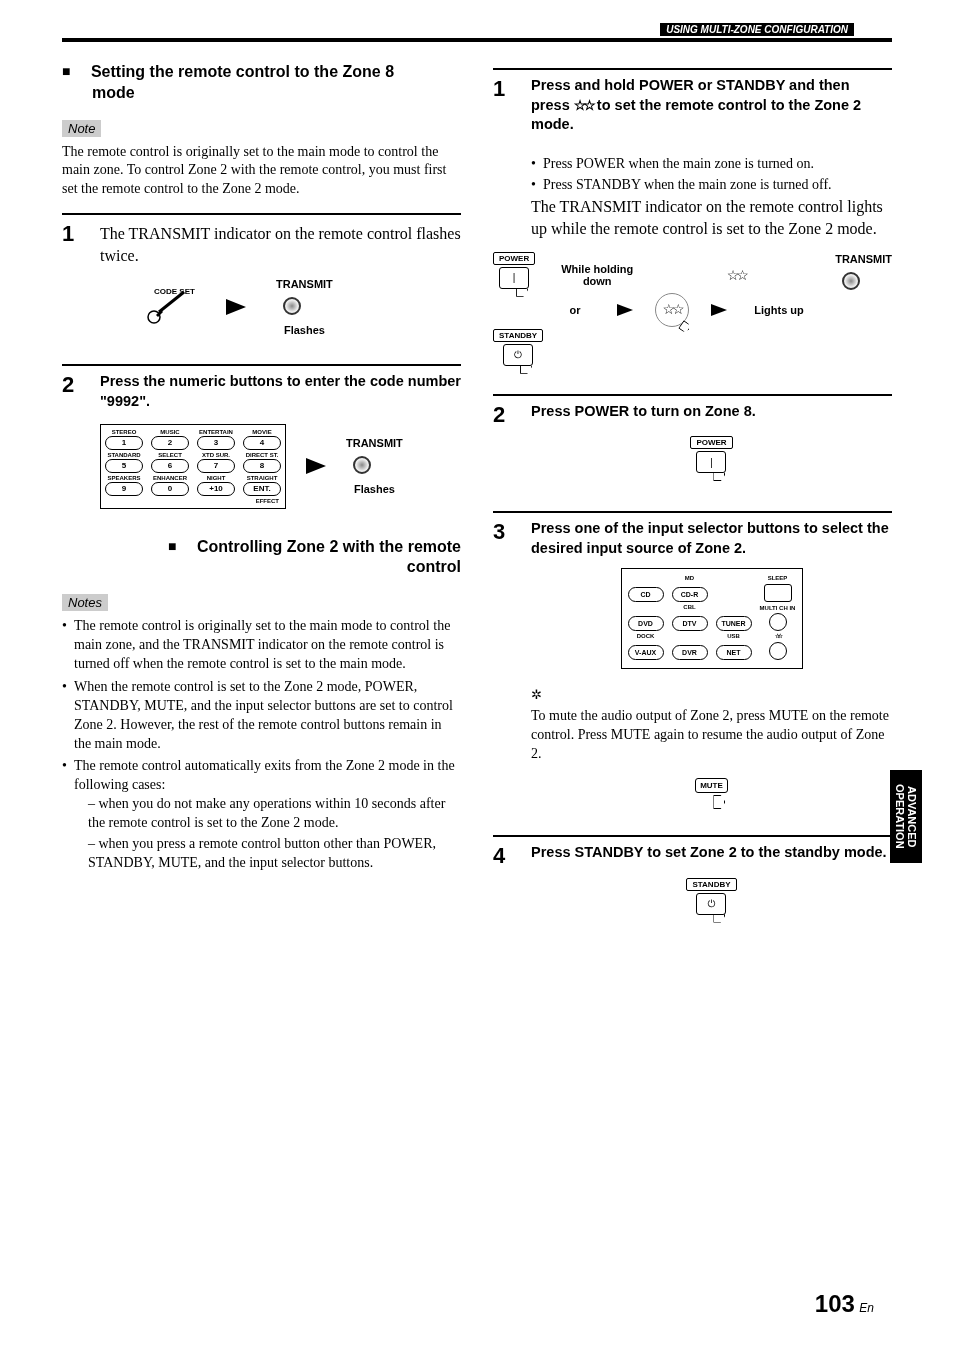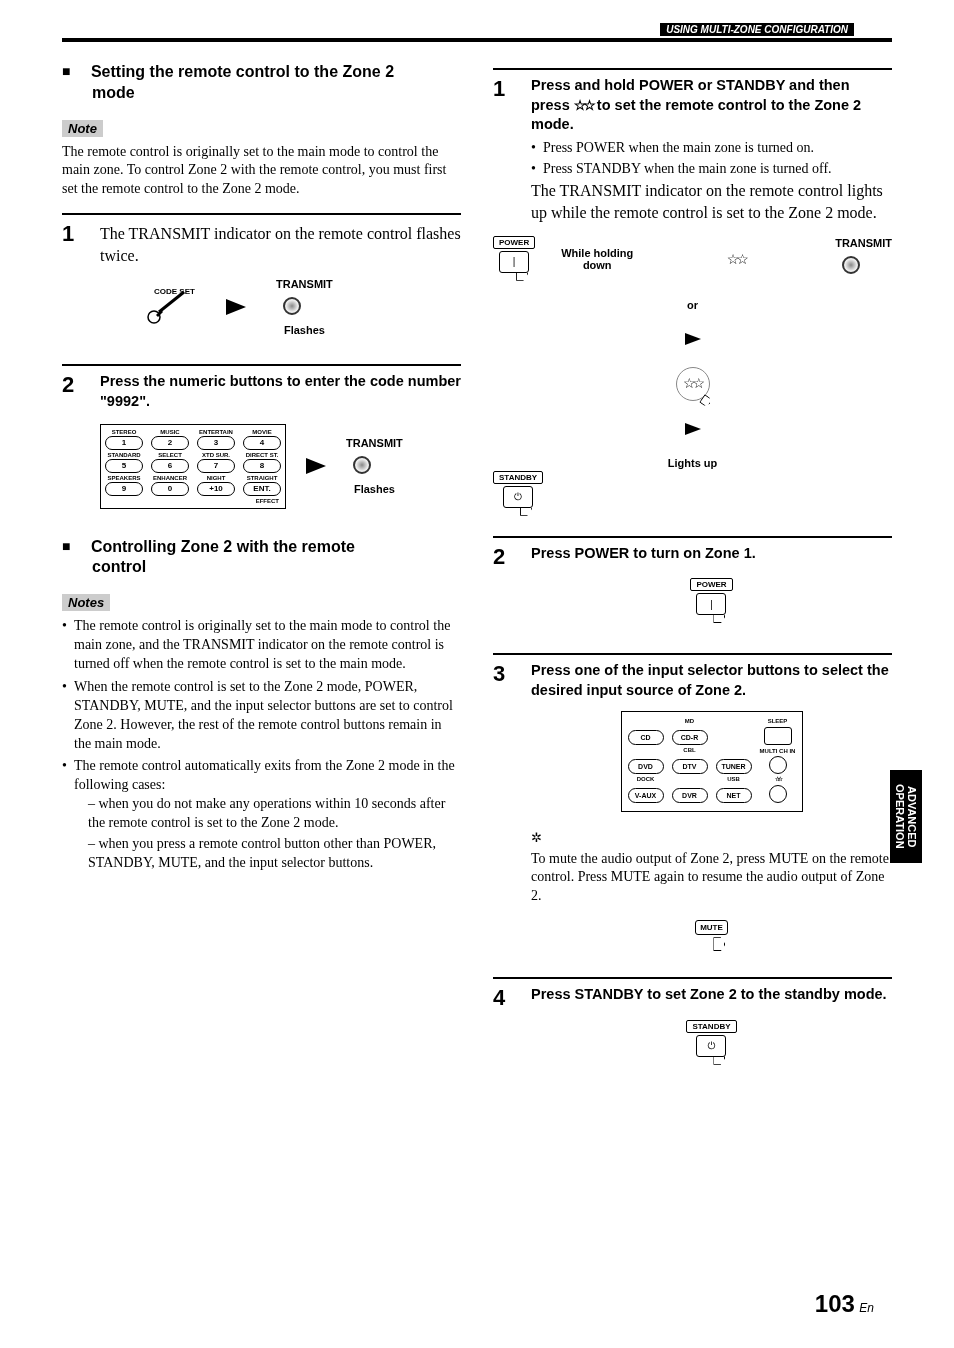--- a/index.html
+++ b/index.html
@@ -54,21 +54,21 @@
       line-height: 1.3;
       margin-bottom: 10px;
     }
     .subheading .indent-cont {
       display: block;
       margin-left: 30px;
     }
     .note-box {
       background: #ccc;
       font-family: Arial, Helvetica, sans-serif;
-      font-weight: bold;
+      font-weight: normal;
       font-style: italic;
       font-size: 13px;
       padding: 1px 6px;
       display: inline-block;
       margin: 6px 0 6px 0;
     }
     .body-text {
       font-size: 14px;
       line-height: 1.35;
       margin-bottom: 14px;
@@ -241,21 +241,21 @@
 </head>
 <body>
 
 <div class="header-bar"></div>
 <div class="section-tag">USING MULTI-ZONE CONFIGURATION</div>
 
 <div class="page">
 
   <div class="col">
     <div class="subheading square-bullet">
-      <span>Setting the remote control to the Zone 2</span>
+      <span>Setting the remote control to the Zone 8</span>
       <span class="indent-cont">mode</span>
     </div>
 
     <div class="note-box">Note</div>
     <div class="body-text">The remote control is originally set to the main mode to control the main zone. To control Zone 2 with the remote control, you must first set the remote control to the Zone 2 mode.</div>
 
     <div class="step-rule"></div>
     <div class="step">
       <div class="step-num">1</div>
       <div class="step-body">
@@ -349,21 +349,21 @@
             <div class="tiny-label">TRANSMIT</div>
             <div class="twinkle">
                 <div class="led"></div>
               </div>
             <div class="flash-lbl">Flashes</div>
           </div>
         </div>
       </div>
     </div>
 
-    <div class="subheading square-bullet" style="margin-top:8px;">
+    <div class="subheading square-bullet" style="margin-top:8px;text-align:right;">
       <span>Controlling Zone 2 with the remote</span>
       <span class="indent-cont">control</span>
     </div>
     <div class="note-box">Notes</div>
     <ul class="notes-list">
       <li>The remote control is originally set to the main mode to control the main zone, and the TRANSMIT indicator on the remote control is turned off when the remote control is set to the main mode.</li>
       <li>When the remote control is set to the Zone 2 mode, POWER, STANDBY, MUTE, and the input selector buttons are set to control Zone 2. However, the rest of the remote control buttons remain in the main mode.</li>
       <li>
         <span>The remote control automatically exits from the Zone 2 mode in the following cases:</span>
         <div class="sub-dash">when you do not make any operations within 10 seconds after the remote control is set to the Zone 2 mode.</div>
@@ -373,21 +373,21 @@
   </div>
 
   <div class="col">
     <div class="step-rule"></div>
     <div class="step">
       <div class="step-num">1</div>
       <div class="step-body">
         <div class="step-head">
           <span>Press and hold POWER or STANDBY and then press </span><span class="star">☆☆</span><span> to set the remote control to the Zone 2 mode.</span>
         </div>
-        <ul class="bullet-list" style="margin-top:4px;">
+        <ul class="bullet-list" style="margin-top:20px;">
           <li>Press POWER when the main zone is turned on.</li>
           <li>Press STANDBY when the main zone is turned off.</li>
         </ul>
         <div class="step-text">The TRANSMIT indicator on the remote control lights up while the remote control is set to the Zone 2 mode.</div>
       </div>
     </div>
 
     <div class="diagram2">
       <div class="d2-row">
         <div class="btn-stack">
@@ -406,21 +406,21 @@
           <span class="star">☆☆</span>
         </div>
         <div style="flex:1"></div>
         <div style="text-align:center;">
           <div class="tiny-label">TRANSMIT</div>
           <div class="twinkle">
               <div class="led"></div>
             </div>
         </div>
       </div>
-      <div class="d2-row" style="margin-top:-6px;flex-direction:column;">
+      <div class="d2-row" style="margin-top:-6px;">
         <div style="width:40px;"></div>
         <div class="d2-label" style="width:40px;">or</div>
         <div class="arrow-r-s"></div>
         <div class="star-circ">
           <span class="star">☆☆</span>
           <div class="pointer-sm"></div>
         </div>
         <div class="arrow-r-s"></div>
         <div class="d2-label" style="width:60px;">Lights up</div>
       </div>
@@ -432,21 +432,21 @@
               <div class="pointer"></div>
             </div>
         </div>
       </div>
     </div>
 
     <div class="step-rule"></div>
     <div class="step">
       <div class="step-num">2</div>
       <div class="step-body">
-        <div class="step-head">Press POWER to turn on Zone 1.</div>
+        <div class="step-head">Press POWER to turn on Zone 8.</div>
         <div class="center-fig">
           <div class="btn-stack" style="display:inline-flex;">
             <div class="btn-box">POWER</div>
             <div class="small-btn">|</div>
             <div class="pointer-wrap">
                 <div class="pointer"></div>
               </div>
           </div>
         </div>
       </div>

